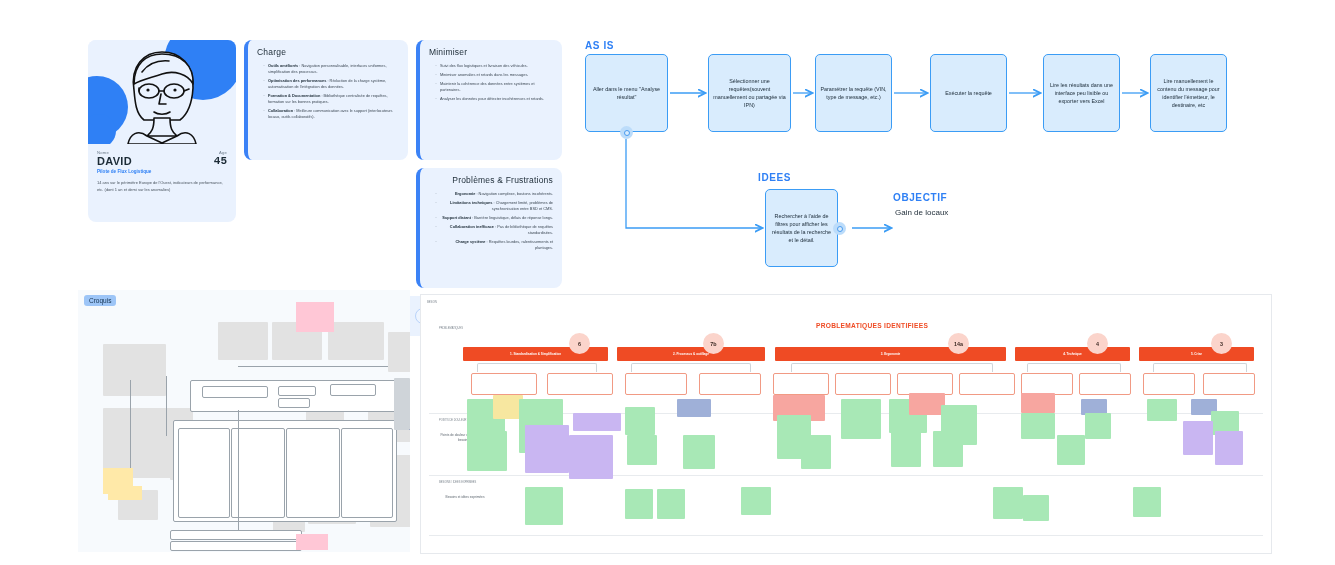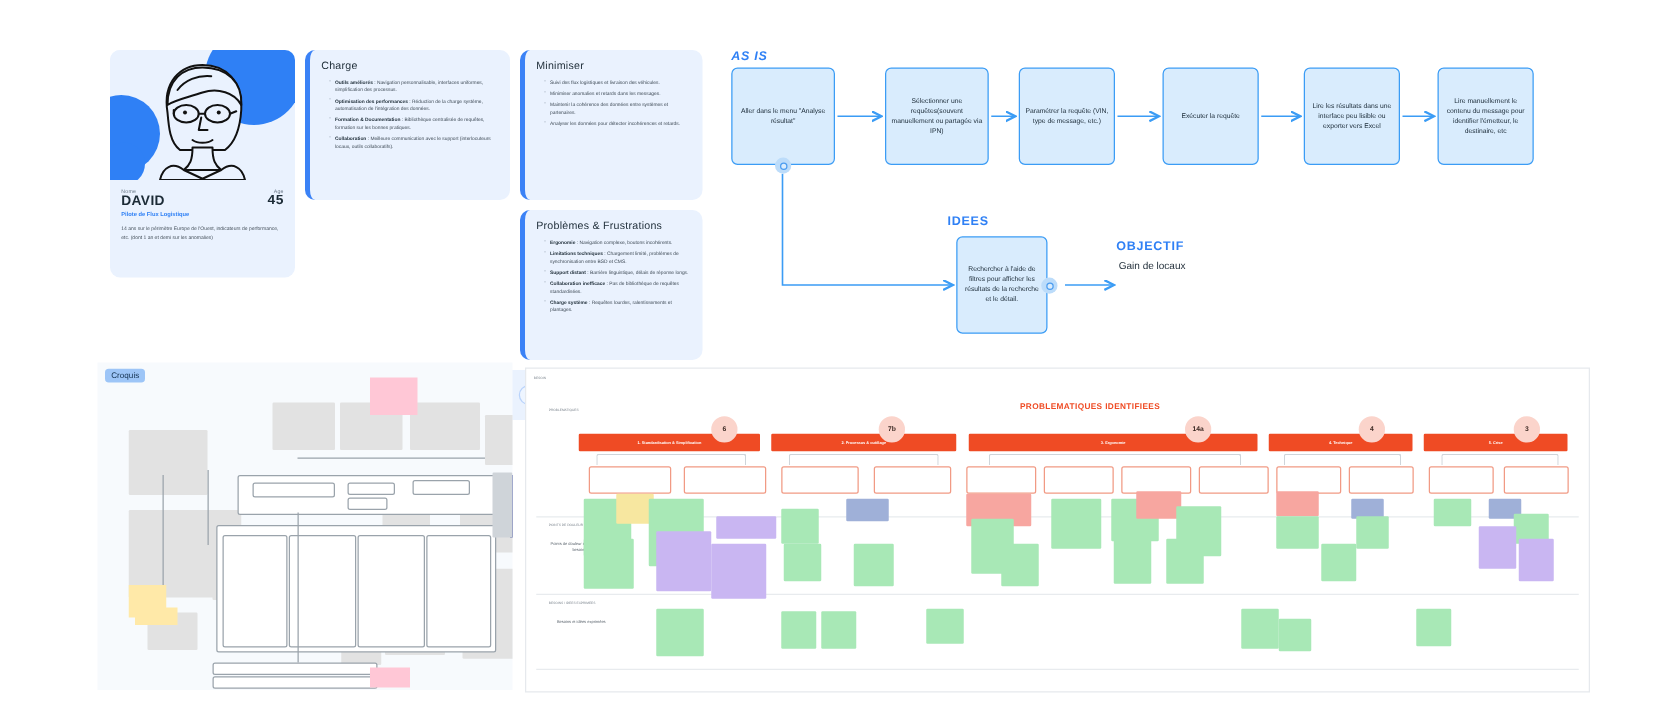--- a/index.html
+++ b/index.html
@@ -34,32 +34,32 @@
   .sec{padding:7px 9px 8px 9px;}
   .sec h3{margin:0 0 6px 0;font-size:8.5px;font-weight:normal;letter-spacing:.2px;color:#1c2b36;}
   .sec ul{margin:0;padding-left:7px;list-style:none;}
   .sec li{font-size:3.9px;line-height:6.2px;color:#3c4854;margin-bottom:2.6px;position:relative;padding-left:4px;}
   .sec li:before{content:"·";position:absolute;left:-1px;top:-1px;font-size:6px;color:#6b7a89;}
   .sec li.dash:before{content:"-";font-size:4px;top:0;}
   .sec li b{color:#1c2b36;}
   #besoins{height:105px;}
   #outils{height:69px;}
   #objectifs{height:105px;}
-  #problemes{height:105px;}
+  #problemes{height:105px;text-align:right;}
   #taches{width:482px;height:40px;display:flex;align-items:center;padding:0 12px;box-sizing:border-box;justify-content:space-between;}
   #taches h3{margin:0;font-size:9px;font-weight:normal;}
   .chips{display:flex;gap:7px;}
   .chip{border:.6px solid #b9d3fb;border-radius:9px;background:#eef5ff;
         width:43px;height:16px;display:flex;align-items:center;justify-content:center;
         text-align:center;font-size:3.2px;color:#5a7ca8;line-height:4.4px;padding:0 2px;box-sizing:border-box;}
 
   
   #flow{left:580px;top:36px;width:690px;height:250px;}
   .flow-title{font-size:10px;font-weight:bold;color:#2f80f5;letter-spacing:.6px;}
-  #asis-title{position:absolute;left:5px;top:4px;font-style:italic;}
+  #asis-title{position:absolute;left:5px;top:4px;}
   #target-title{position:absolute;left:178px;top:136px;}
   #objectif-title{position:absolute;left:313px;top:156px;}
   .fbox{position:absolute;background:#d9ecfd;border:1.1px solid #3b9cf5;border-radius:5px;
         display:flex;align-items:center;justify-content:center;text-align:center;
         font-size:5.4px;line-height:8px;color:#20303d;padding:3px;box-sizing:border-box;}
   .node-dot{position:absolute;width:13px;height:13px;border-radius:50%;background:#bcdcfa;
         display:flex;align-items:center;justify-content:center;}
   .node-dot i{width:4px;height:4px;border-radius:50%;border:1px solid #4a9cf0;background:#d9ecfd;display:block;}
   #objectif-text{position:absolute;left:315px;top:172px;font-size:8px;color:#25323d;}
 

